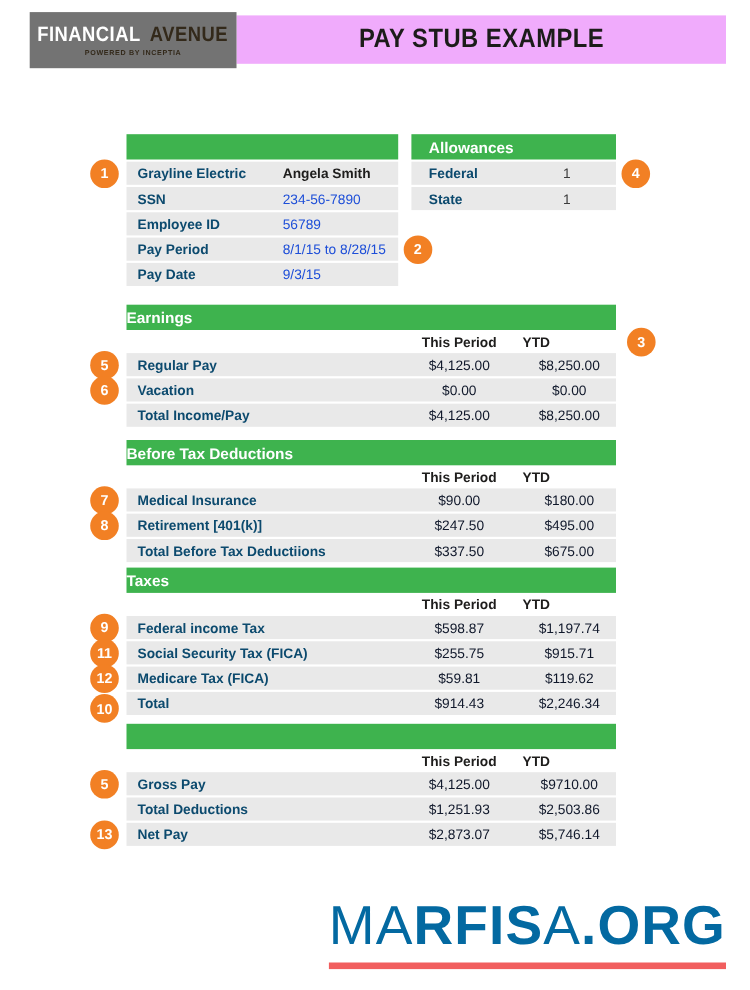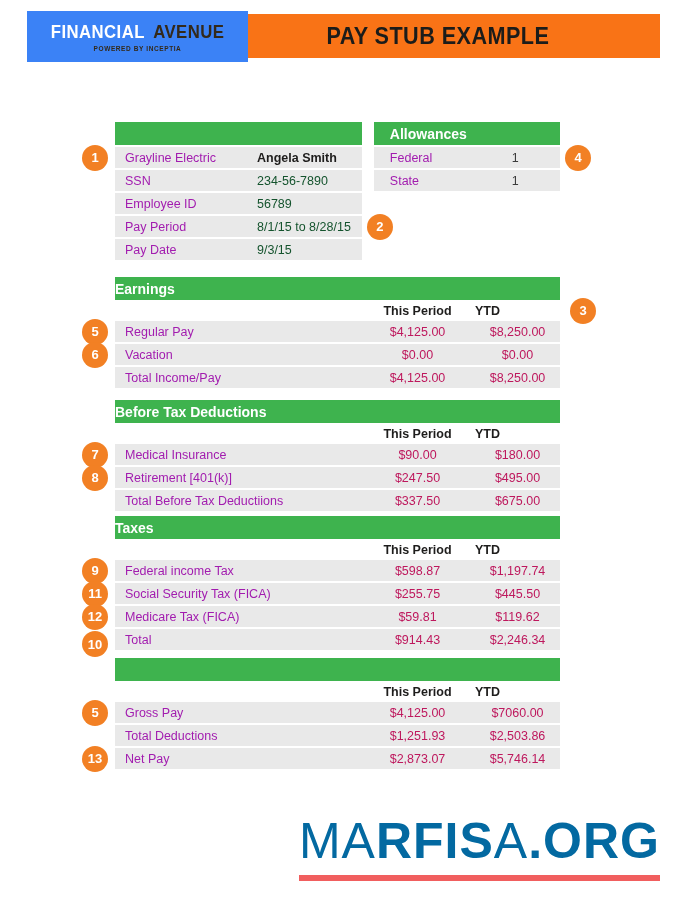--- a/index.html
+++ b/index.html
@@ -2,61 +2,61 @@
 <html><head>
 <meta charset="utf-8">
 <style>
   * { margin:0; padding:0; box-sizing:border-box; }
   body { background:#ffffff; font-family:"Liberation Sans","DejaVu Sans",sans-serif; }
   .page { position:relative; width:682px; height:900px; background:#ffffff; overflow:hidden; }
 
   
   .header { position:relative; height:72px; }
   .title-bar { position:absolute; left:215px; right:22px; top:14px; height:44px;
-               background:#f97316; display:flex; align-items:center; justify-content:center; }
+               background:#f0abfc; display:flex; align-items:center; justify-content:center; }
   .page-title { font-size:24px; font-weight:bold; color:#1c1c1a; letter-spacing:0.5px;
                 transform:scaleX(0.9); white-space:nowrap; }
-  .logo-box { position:absolute; left:27px; top:11px; width:221px; height:51px; background:#3b82f6;
+  .logo-box { position:absolute; left:27px; top:11px; width:188px; height:51px; background:#737373;
               display:flex; flex-direction:column; align-items:center; justify-content:center; }
   .logo-line { font-weight:bold; font-size:19px; letter-spacing:0.5px; transform:scaleX(0.88); white-space:nowrap; }
   .logo-primary { color:#ffffff; }
   .logo-secondary { color:#33291a; margin-left:4px; }
   .logo-tagline { font-size:6.5px; font-weight:bold; color:#33291a; letter-spacing:0.6px; margin-top:2px; }
 
   
   .content { margin-left:115px; width:445px; }
   .green-bar { height:23px; background:#3eb34e; color:#ffffff; font-weight:bold; font-size:14px;
                display:flex; align-items:center; }
   .row { height:21px; margin-top:2px; background:#e9e9e9; display:flex; align-items:center;
          position:relative; font-size:12.5px; }
-  .row .label { font-weight:normal; color:#a21caf; padding-left:10px; white-space:nowrap; }
+  .row .label { font-weight:bold; color:#0c4a6e; padding-left:10px; white-space:nowrap; }
 
   
   .top-row { display:flex; gap:12px; margin-top:50px; align-items:flex-start; }
   .emp-table { width:248px; }
-  .emp-table .value { position:absolute; left:142px; color:#14532d; white-space:nowrap; }
+  .emp-table .value { position:absolute; left:142px; color:#1d4ed8; white-space:nowrap; }
   .emp-table .value.strong { font-weight:bold; color:#1e1d1c; }
   .allow-table { width:187px; }
   .allow-table .label { padding-left:16px; }
   .allow-table .green-bar { padding-left:16px; }
   .allow-table .value { position:absolute; left:138px; color:#3c3c3c; }
 
   
   .section { position:relative; }
   .sec-earnings   { margin-top:17px; }
   .sec-beforetax  { margin-top:12px; }
   .sec-taxes      { margin-top:5px; }
   .sec-summary    { margin-top:8px; }
   .col-header { display:flex; align-items:center; height:17px; margin-top:2px;
                 font-weight:bold; font-size:12.5px; color:#1e1d1c; position:relative; }
   .col-header .spacer { flex:1; }
   .col-period { width:115px; text-align:center; }
   .col-ytd { width:85px; text-align:left; }
   .section .label { flex:1; }
-  .section .period, .section .ytd { color:#be185d; white-space:nowrap; }
+  .section .period, .section .ytd { color:#0f172a; white-space:nowrap; }
   .section .period { width:115px; text-align:center; }
   .section .ytd { width:85px; text-align:center; }
 
   
   .badge { position:absolute; width:26px; height:26px; border-radius:50%; background:#f28024;
            color:#ffffff; font-weight:bold; font-size:13px; display:flex; align-items:center;
            justify-content:center; top:50%; transform:translateY(-50%); z-index:2; }
   .badge-left { left:-33px; }
   .badge-right { right:-31px; }
   .badge-right-far { right:-36px; }
@@ -194,21 +194,21 @@
       <div class="row">
         <span class="badge badge-left">9</span>
         <span class="label">Federal income Tax</span>
         <span class="period">$598.87</span>
         <span class="ytd">$1,197.74</span>
       </div>
       <div class="row">
         <span class="badge badge-left">11</span>
         <span class="label">Social Security Tax (FICA)</span>
         <span class="period">$255.75</span>
-        <span class="ytd">$445.50</span>
+        <span class="ytd">$915.71</span>
       </div>
       <div class="row">
         <span class="badge badge-left">12</span>
         <span class="label">Medicare Tax (FICA)</span>
         <span class="period">$59.81</span>
         <span class="ytd">$119.62</span>
       </div>
       <div class="row">
         <span class="badge badge-left badge-low">10</span>
         <span class="label">Total</span>
@@ -221,21 +221,21 @@
       <div class="green-bar"></div>
       <div class="col-header">
         <span class="spacer"></span>
         <span class="col-period">This Period</span>
         <span class="col-ytd">YTD</span>
       </div>
       <div class="row">
         <span class="badge badge-left">5</span>
         <span class="label">Gross Pay</span>
         <span class="period">$4,125.00</span>
-        <span class="ytd">$7060.00</span>
+        <span class="ytd">$9710.00</span>
       </div>
       <div class="row">
         <span class="label">Total Deductions</span>
         <span class="period">$1,251.93</span>
         <span class="ytd">$2,503.86</span>
       </div>
       <div class="row">
         <span class="badge badge-left">13</span>
         <span class="label">Net Pay</span>
         <span class="period">$2,873.07</span>

